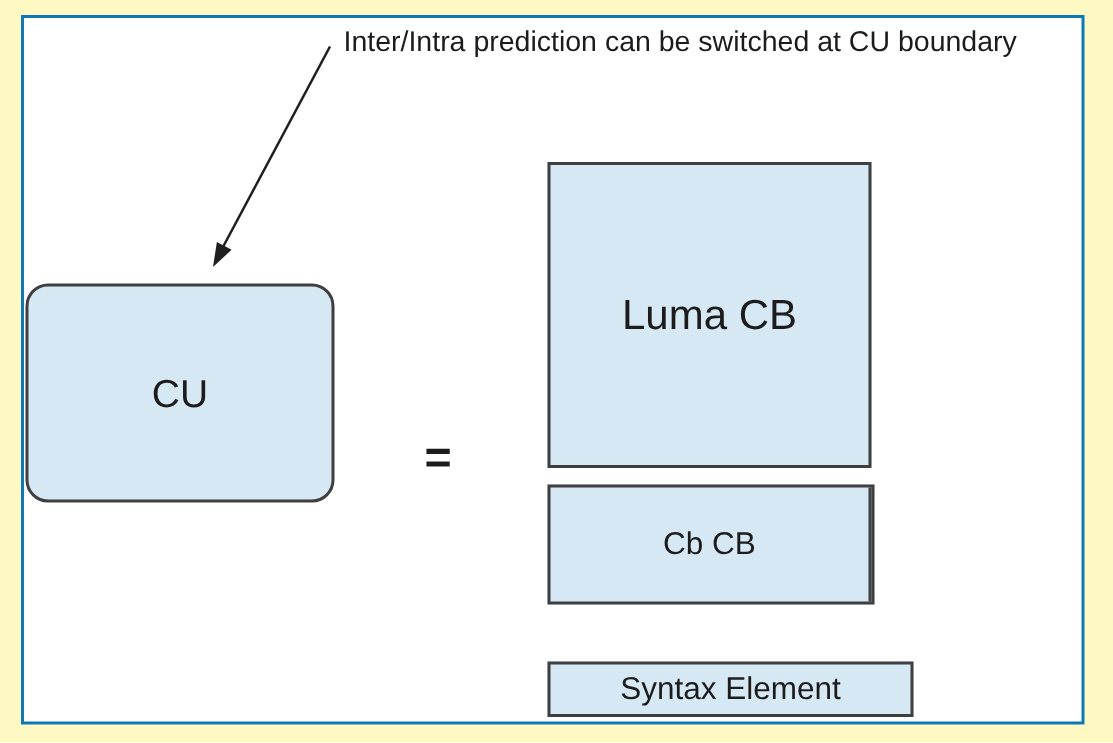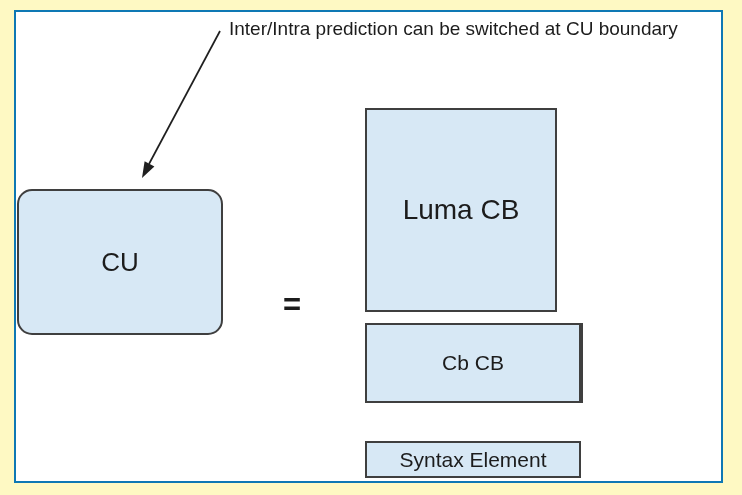--- a/index.html
+++ b/index.html
@@ -63,41 +63,41 @@
     position: absolute;
     left: 271px; top: 286px;
     width: 42px; height: 38px;
     font-size: 31px;
     font-weight: bold;
     text-align: center;
     line-height: 38px;
   }
   .luma-box {
     left: 365px; top: 108px;
-    width: 192px; height: 204px;
+    width: 216px; height: 204px;
     font-size: 28px;
   }
   .chroma-box {
     left: 365px; top: 323px;
     width: 218px; height: 80px;
     padding: 0;
     align-items: stretch;
     justify-content: flex-start;
   }
   .chroma-half {
     flex: 1 1 50%;
     display: flex;
     align-items: center;
     justify-content: center;
     font-size: 21px;
   }
   .chroma-half.cb { border-right: 2px solid var(--box-border); }
   .syntax-box {
     left: 365px; top: 441px;
-    width: 216px; height: 37px;
+    width: 244px; height: 37px;
     font-size: 21px;
   }
 </style>
 </head>
 <body>
 
 <div class="canvas">
   <div class="frame"></div>
 
   <div class="annotation">Inter/Intra prediction can be switched at CU boundary</div>

